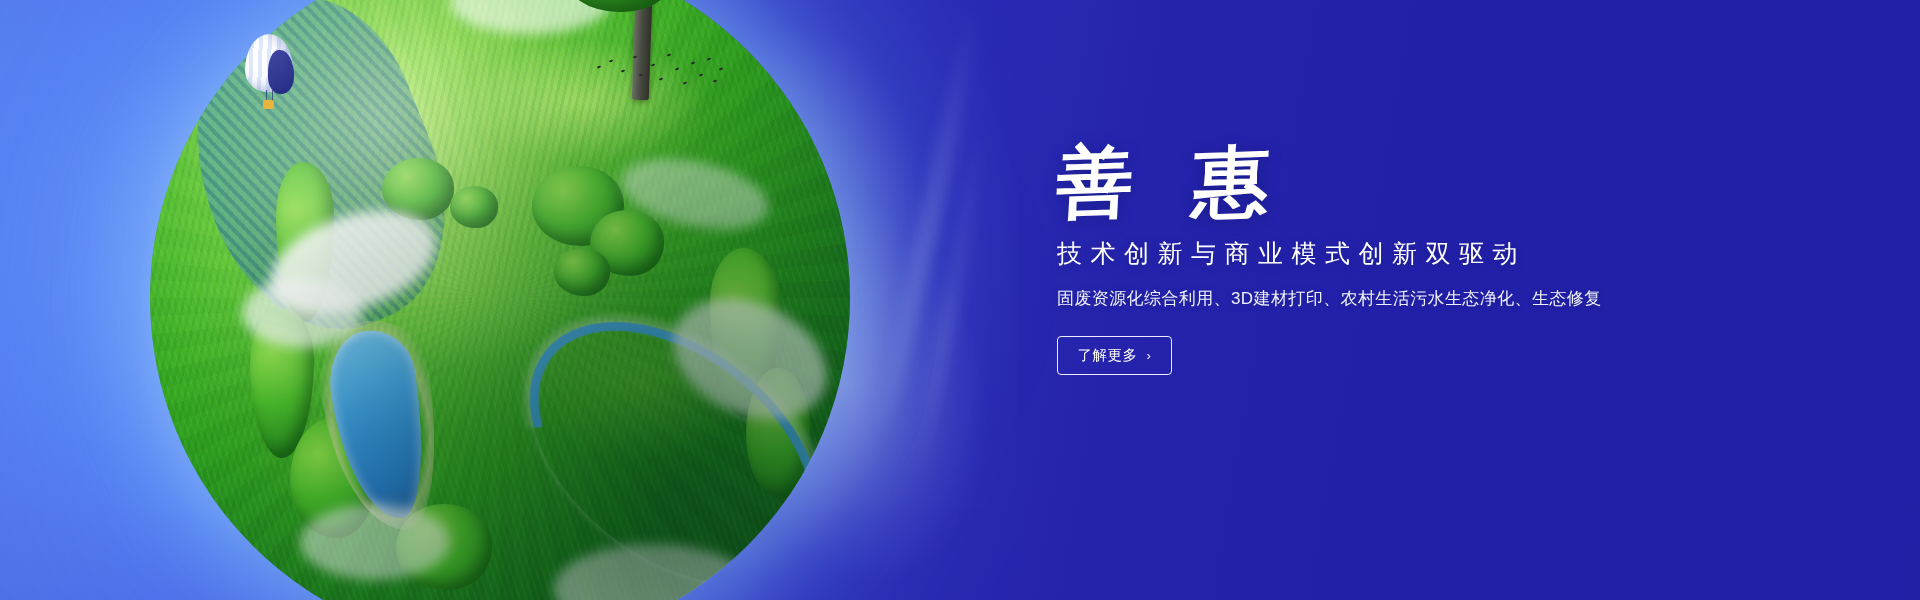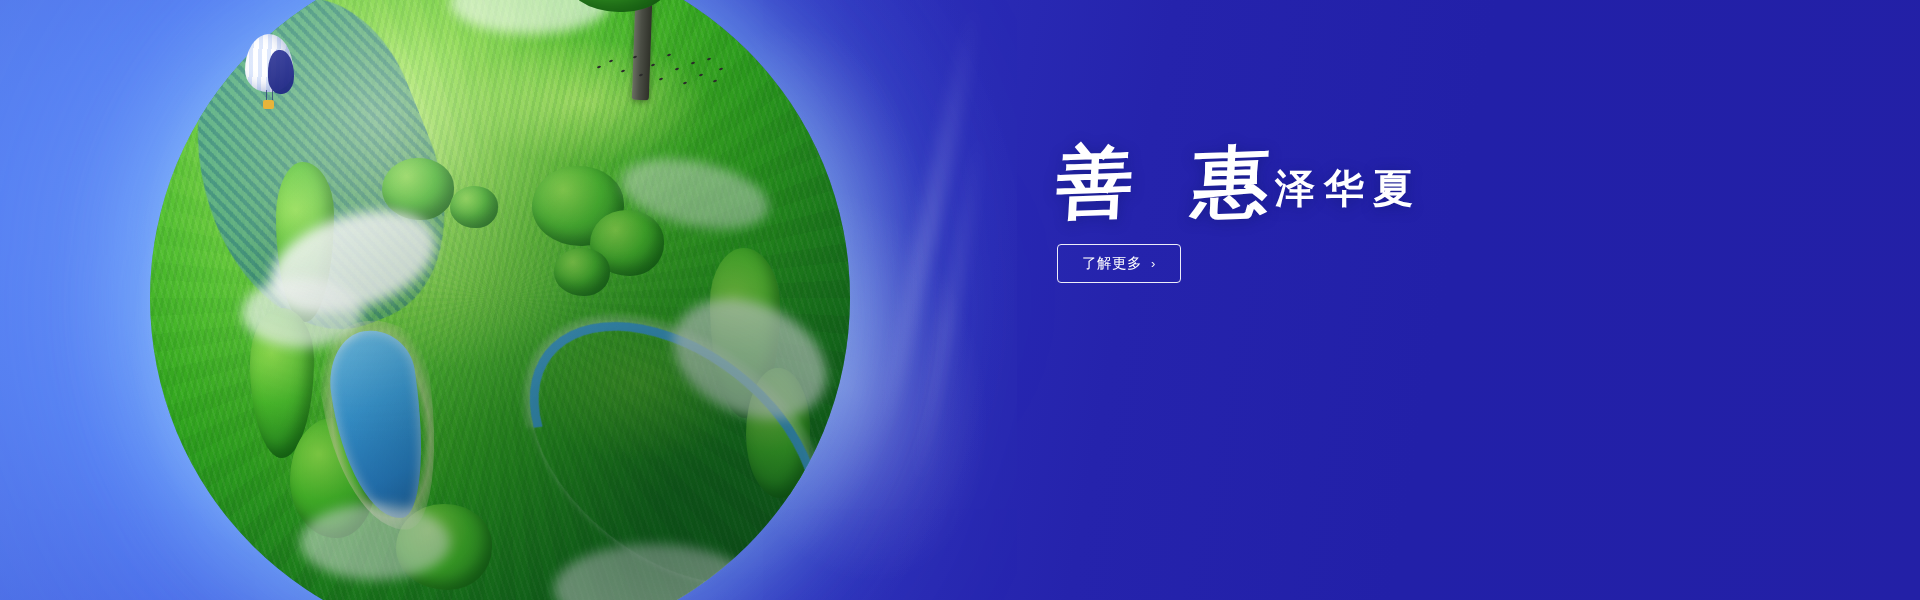--- a/index.html
+++ b/index.html
@@ -251,21 +251,21 @@
     margin-top:20px;
     color:#f0f2fb; font-size:17px; font-weight:400;
     letter-spacing:.4px; line-height:1.3;
     text-shadow:0 1px 6px rgba(10,20,90,.30);
     white-space:nowrap;
   }
   .cta{
     margin-top:26px;
     display:inline-flex; align-items:center; justify-content:center;
     gap:9px;
-    width:124px; height:39px;
+    width:115px; height:39px;
     border:1px solid rgba(255,255,255,.92);
     border-radius:4px;
     background:transparent;
     color:#fff; font-size:14.5px; letter-spacing:.5px;
     cursor:pointer;
   }
   .cta .chev{ font-size:13px; opacity:.95; }
 </style>
 </head>
 <body>
@@ -363,25 +363,26 @@
 
   <div class="content">
 
     <div class="headline">
       <span class="phrase">
         <span class="big-char">善</span>
       </span>
       <span class="gap"></span>
       <span class="phrase">
         <span class="big-char">惠</span>
-        <span class="rest-chars">泽华夏</span>
       </span>
     </div>
 
-
+    <div class="subtitle">技术创新与商业模式创新双驱动</div>
+
+    <div class="desc">固废资源化综合利用、3D建材打印、农村生活污水生态净化、生态修复</div>
 
     <button class="cta">
       <span>了解更多</span>
       <span class="chev">›</span>
     </button>
 
   </div>
 </div>
 
 </body></html>

